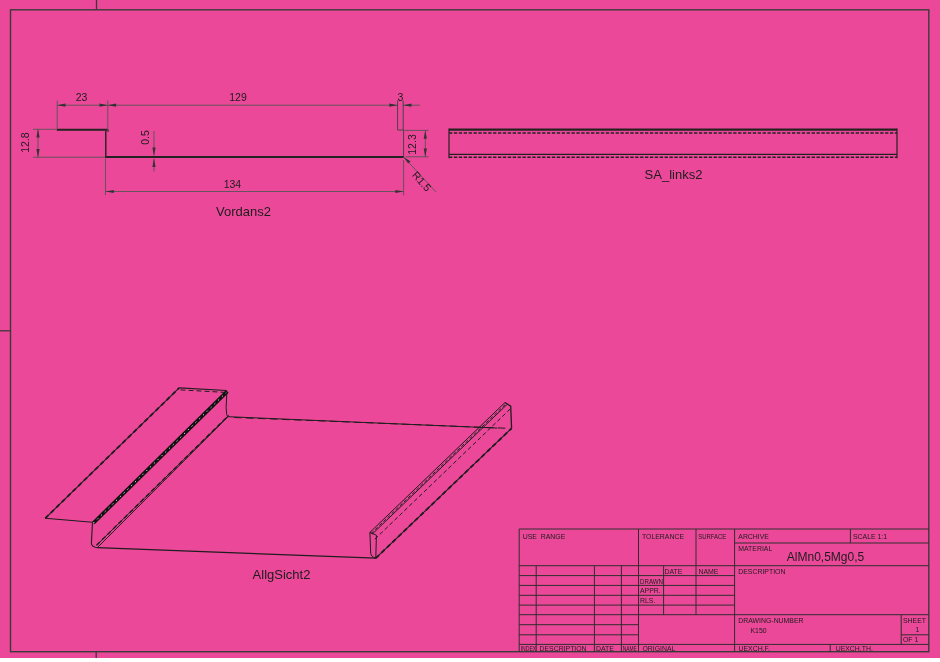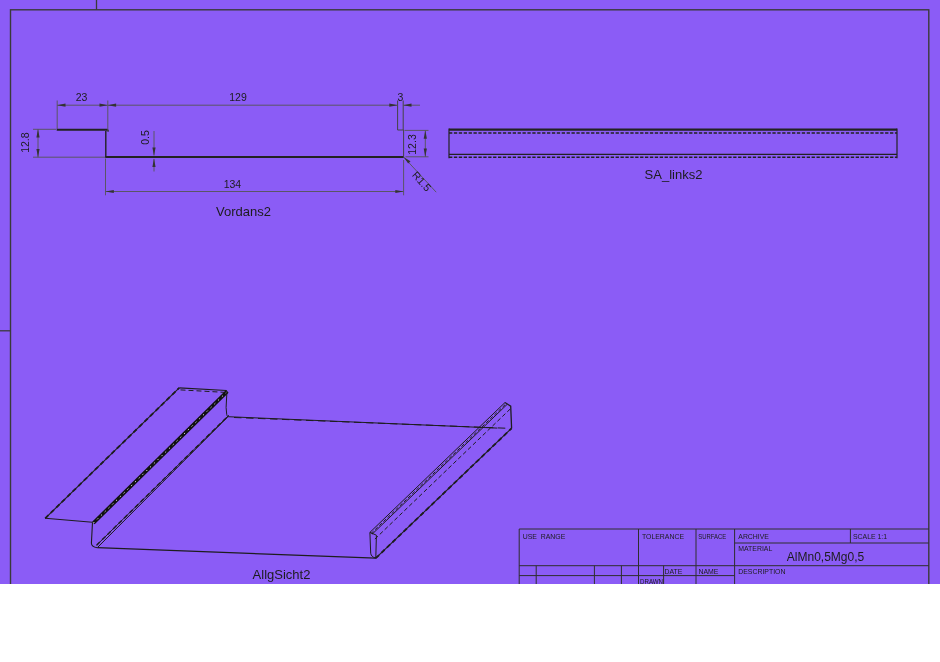--- a/index.html
+++ b/index.html
@@ -1,16 +1,16 @@
 <!DOCTYPE html>
 <html><head>
 <meta charset="utf-8">
 <style>
   html,body{margin:0;padding:0;background:#ffffff;}
-  .page{position:relative;width:940px;height:584px;background:#8b5cf6;overflow:hidden;
+  .page{position:relative;width:940px;height:658px;background:#ec4899;overflow:hidden;
         font-family:"Liberation Sans", sans-serif;}
   svg{position:absolute;left:0;top:0;}
   text{fill:#1c1c1c;}
 </style>
 </head>
 <body>
 <div class="page">
 <svg width="940" height="662" viewBox="0 0 940 662">
 
   <g stroke="#3a3a3a" stroke-width="1.4" fill="none">

